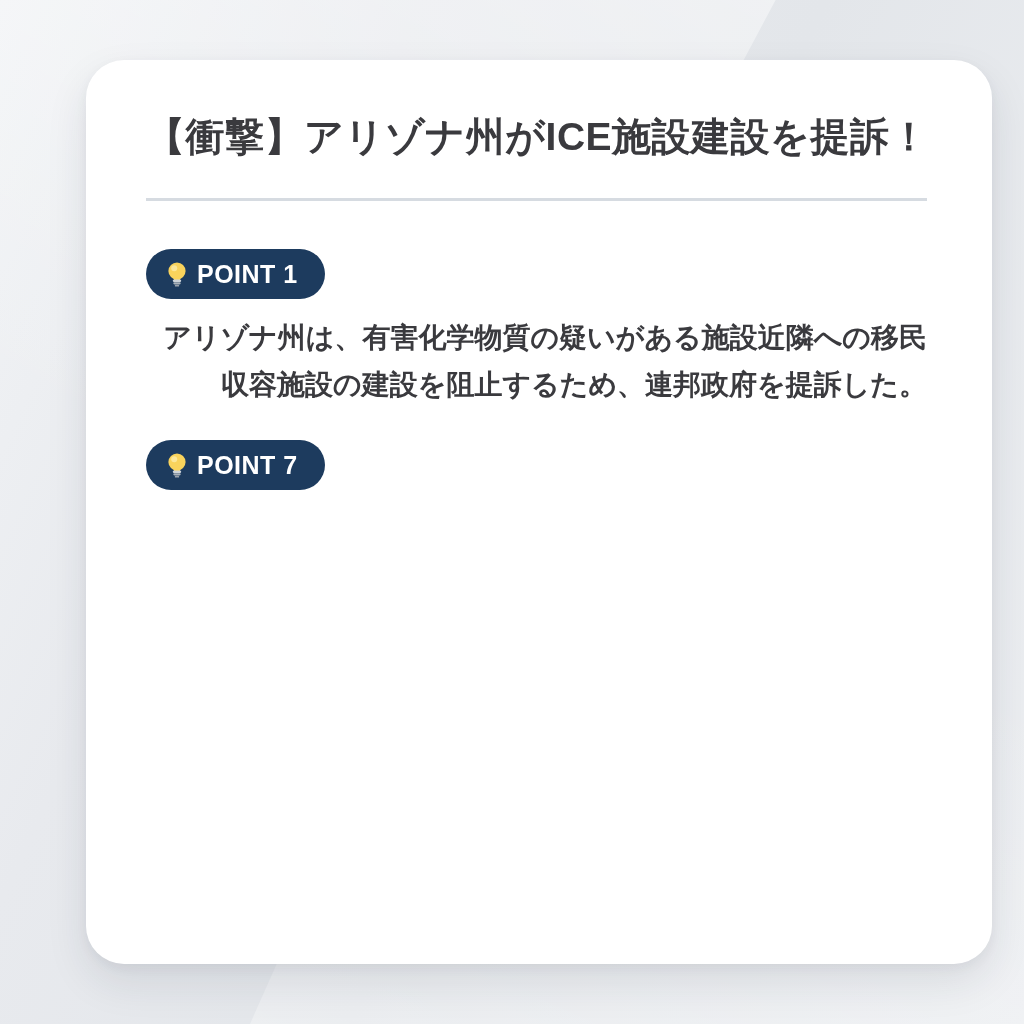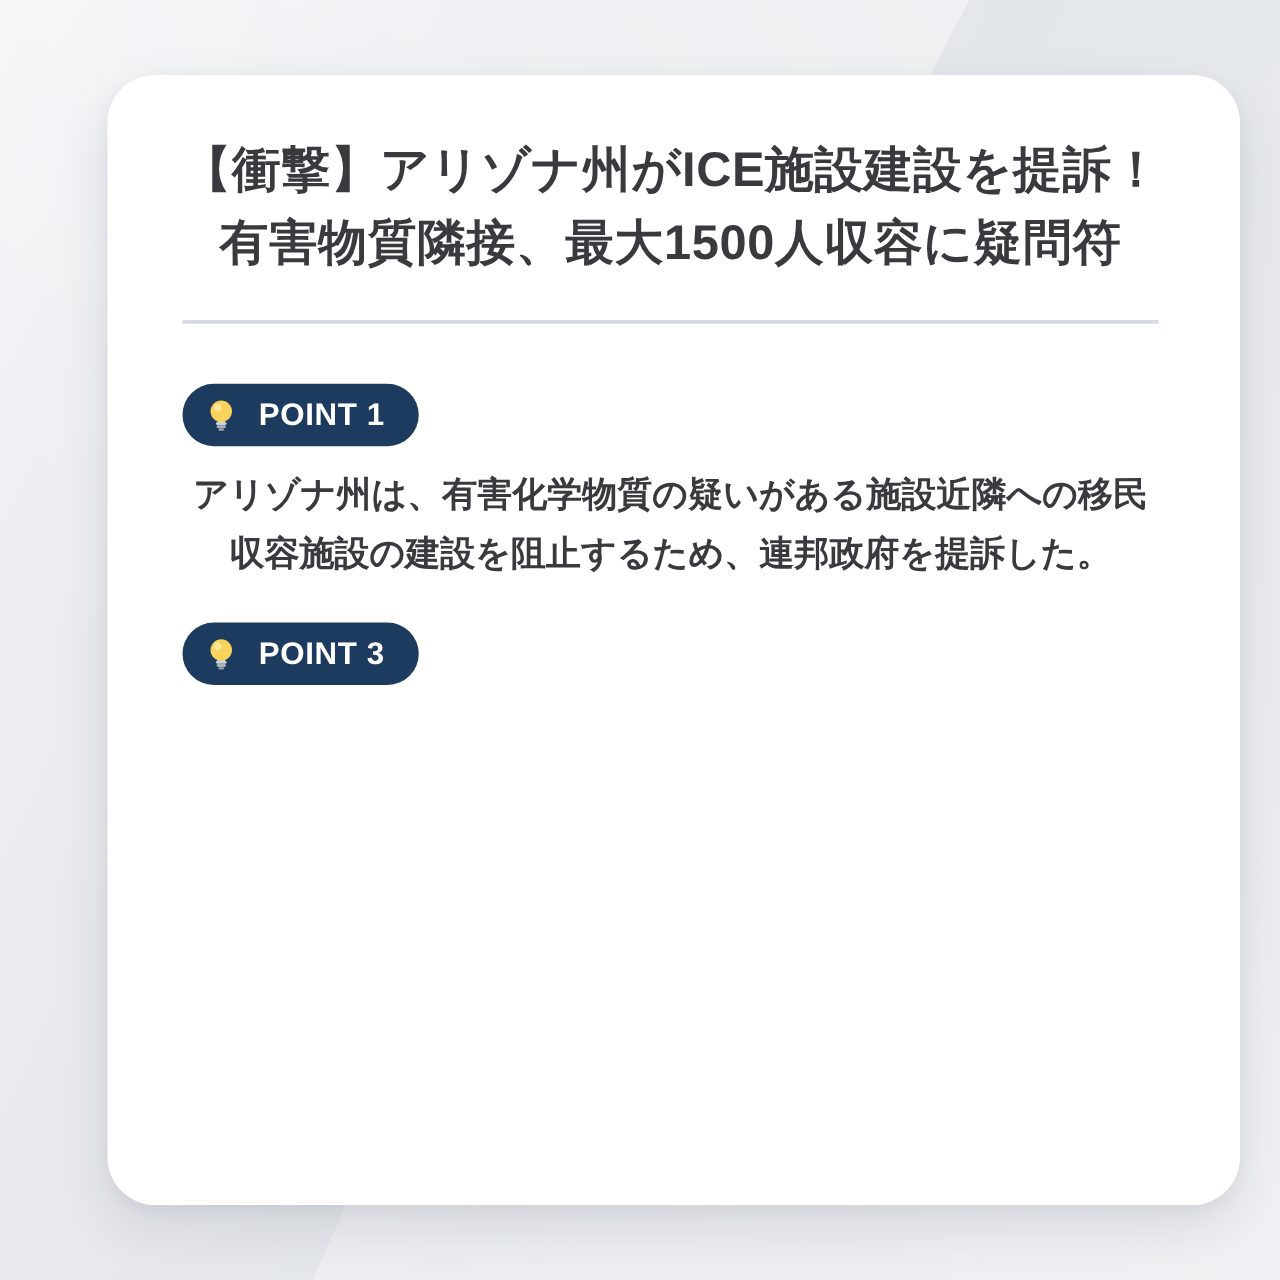--- a/index.html
+++ b/index.html
@@ -67,21 +67,21 @@
     margin: 32px 0 48px 0;
   }
 
   .point {
     margin-bottom: 32px;
   }
 
   .badge {
     display: inline-flex;
     align-items: flex-start;
-    gap: 16px;
+    gap: 6px;
     background: #1d3b5e;
     color: #ffffff;
     border-radius: 28px;
     padding: 11px 27px 11px 17px;
     font-size: 25px;
     font-weight: 700;
     letter-spacing: 0.5px;
     line-height: 28px;
     margin-bottom: 15px;
   }
@@ -91,34 +91,33 @@
     flex: 0 0 auto;
   }
 
   .point-text {
     margin: 0;
     font-size: 28px;
     font-weight: 700;
     line-height: 47px;
     color: #3a3a3e;
     letter-spacing: 0;
-    text-align: center;
+    text-align: right;
   }
 </style>
 </head>
 <body>
 
 <div class="bg-shape bg-shape-1"></div>
 <div class="bg-shape bg-shape-2"></div>
 
 <div class="card">
 
   <h1 class="title">
     <span class="title-line">【衝撃】アリゾナ州がICE施設建設を提訴！</span>
-    <span class="title-line">有害物質隣接、最大1500人収容に疑問符</span>
   </h1>
 
   <div class="divider"></div>
 
   <section class="point">
     <div class="badge">
       <svg class="bulb" viewBox="0 0 28 28" aria-hidden="true">
         <circle cx="14" cy="11" r="8.6" fill="#f9d35c"></circle>
         <circle cx="11.2" cy="8.2" r="3" fill="#fce79a"></circle>
         <path d="M11 18.6 h6 v2 h-6 z" fill="#f9d35c"></path>
@@ -135,17 +134,17 @@
   <section class="point">
     <div class="badge">
       <svg class="bulb" viewBox="0 0 28 28" aria-hidden="true">
         <circle cx="14" cy="11" r="8.6" fill="#f9d35c"></circle>
         <circle cx="11.2" cy="8.2" r="3" fill="#fce79a"></circle>
         <path d="M11 18.6 h6 v2 h-6 z" fill="#f9d35c"></path>
         <rect x="9.8" y="19.4" width="8.4" height="2.6" rx="1.3" fill="#ced4da"></rect>
         <rect x="10.3" y="22.2" width="7.4" height="2.3" rx="1.15" fill="#aab2ba"></rect>
         <rect x="11.8" y="24.7" width="4.4" height="1.9" rx="0.95" fill="#9aa2ab"></rect>
       </svg>
-      <span>POINT 3</span>
+      <span>POINT 7</span>
     </div>
   </section>
 
 </div>
 
 </body></html>

